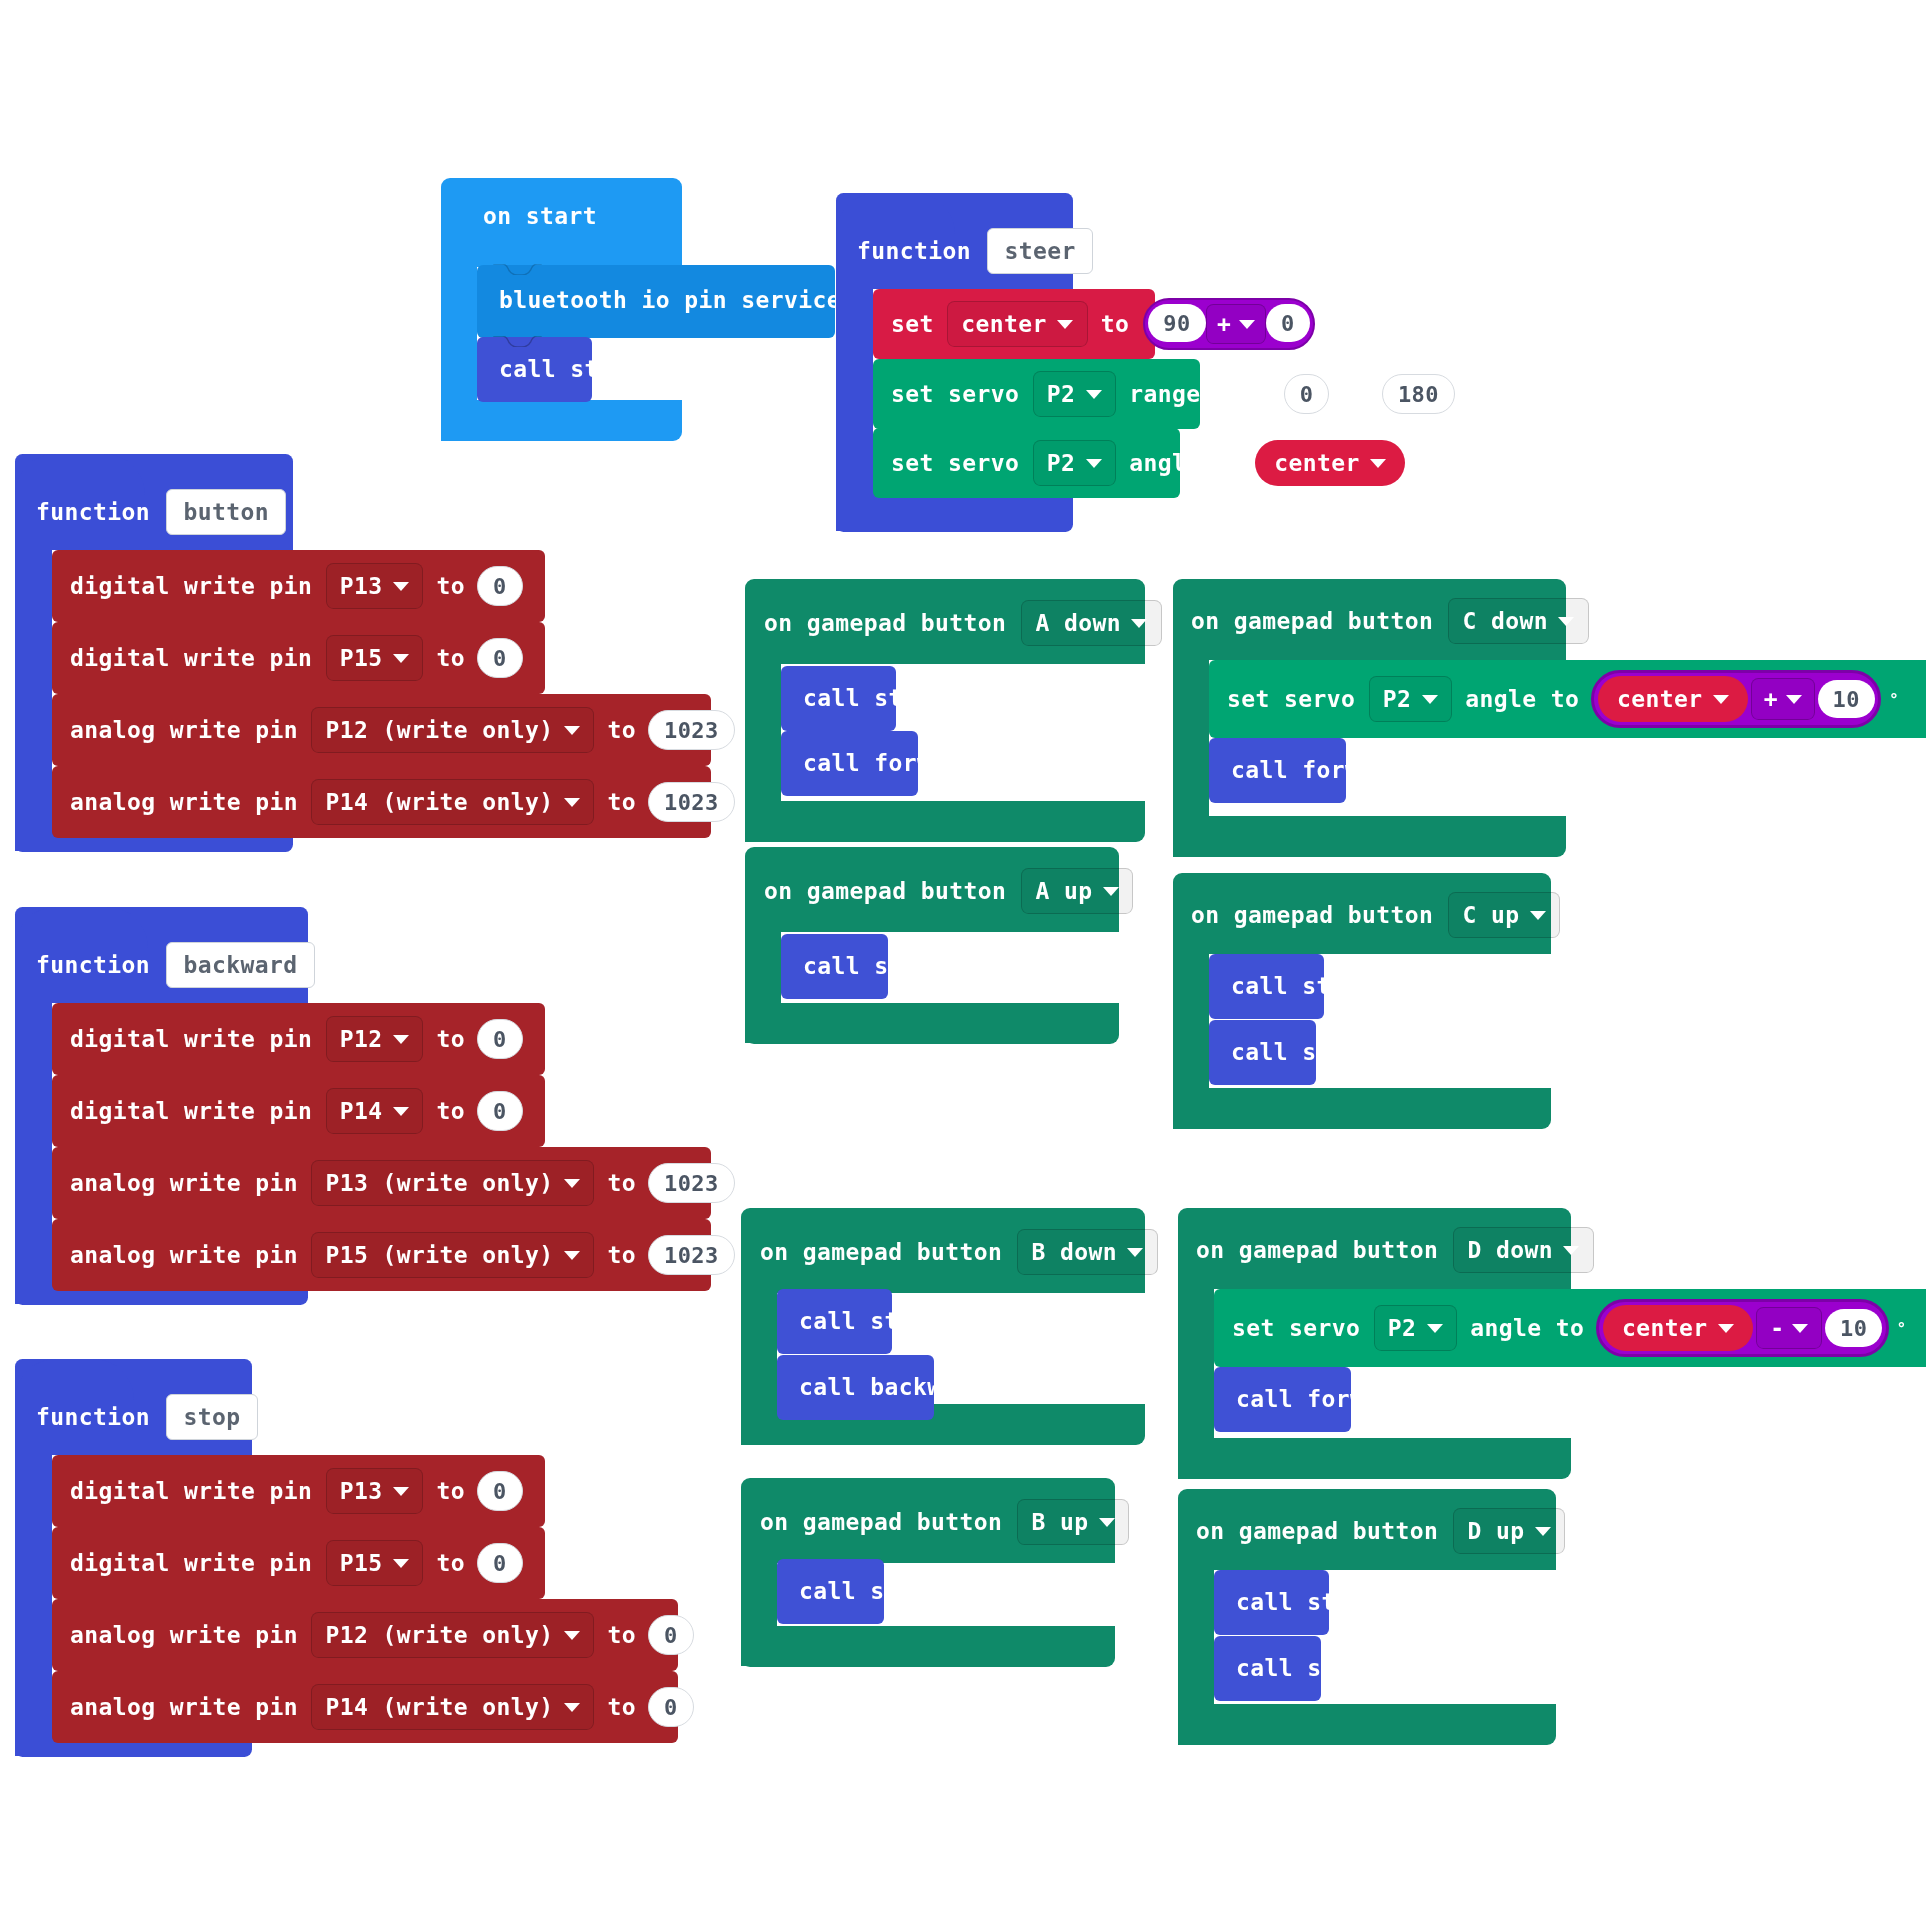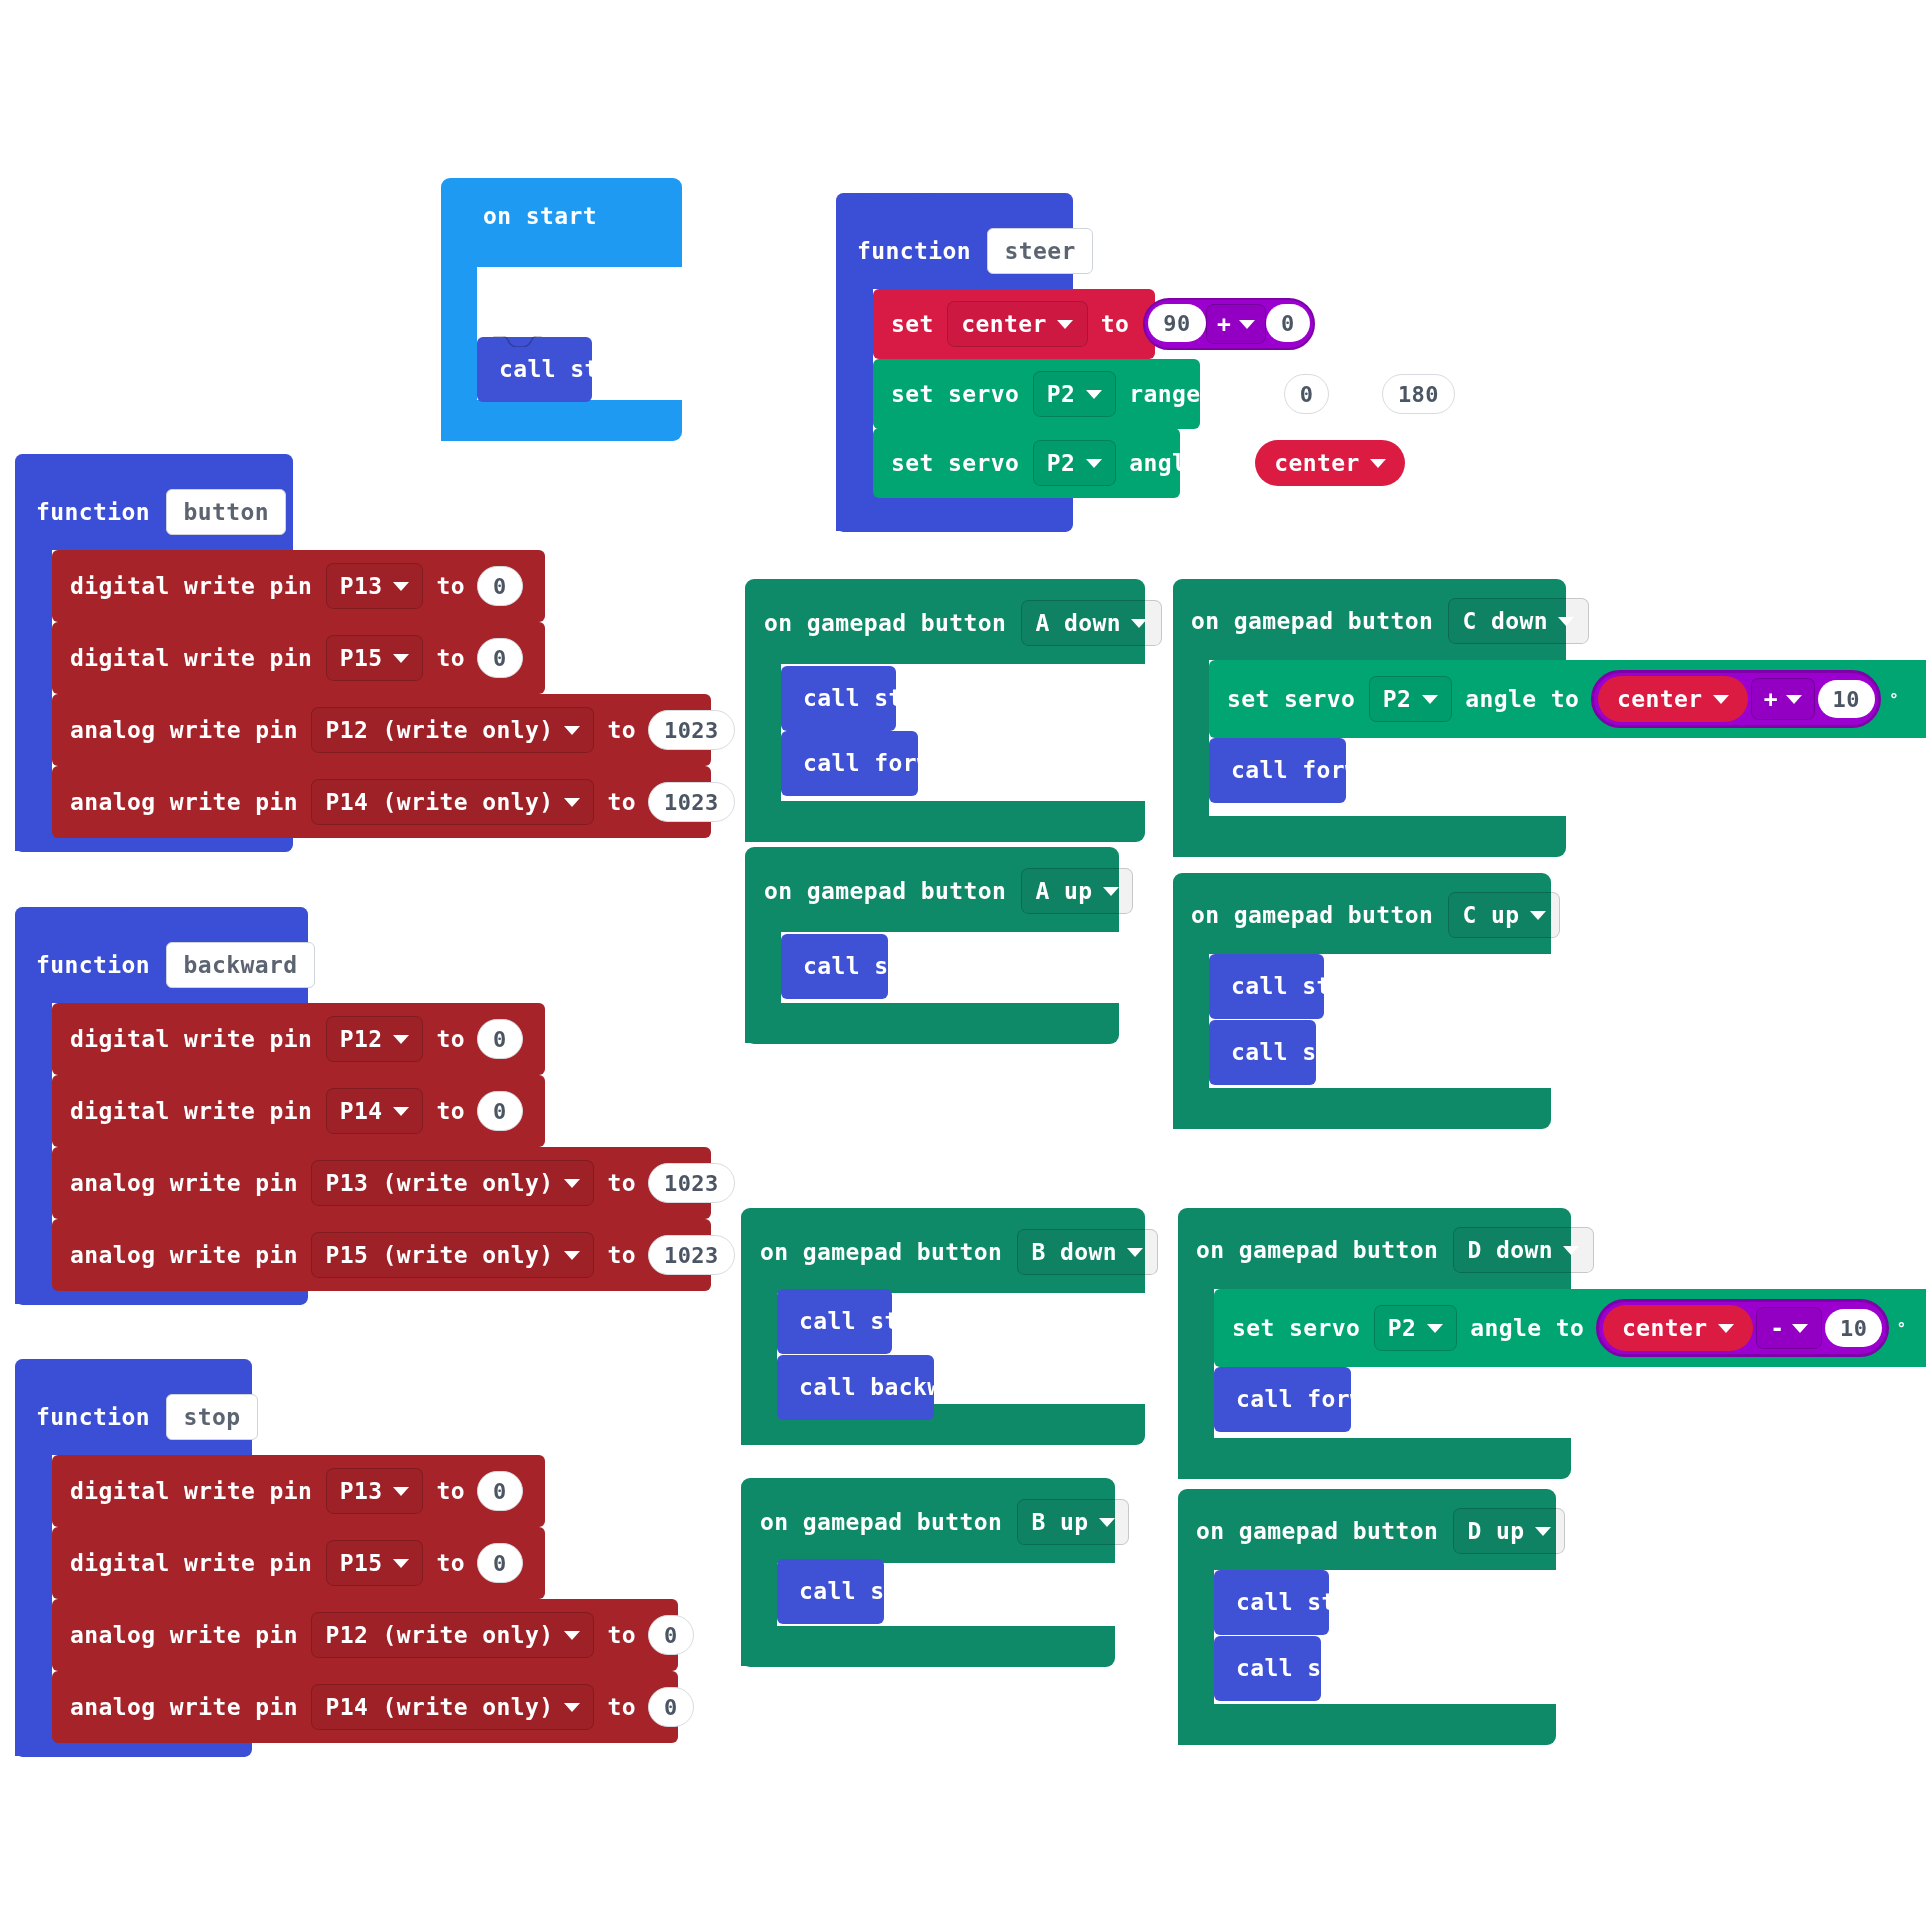--- a/index.html
+++ b/index.html
@@ -66,20 +66,26 @@
 <body>
 
 <div id="workspace">
 
   <div class="blk" style="left:441px; top:178px; width:241px; height:263px;">
     <div class="c-onstart" style="position:absolute;left:0;top:0;width:241px;height:89px;border-radius:9px 9px 0 0;"></div>
     <div class="c-onstart" style="position:absolute;left:0;top:81px;width:36px;height:182px;"></div>
     <div class="c-onstart" style="position:absolute;left:0;top:222px;width:241px;height:41px;border-radius:0 0 9px 9px;"></div>
     <div class="row" style="position:absolute;left:21px;top:25px;margin-left:21px;">on start</div>
 
+    <div class="blk c-bt" style="left:36px; top:87px; width:358px; height:73px; border-radius:6px;">
+      <svg style="position:absolute;left:16.3px;top:-0.7px;" width="49" height="11" viewBox="0 0 66 15">
+        <path d="M0 0 h12 q6 0 9 8 q4 7 12 7 h6 q8 0 12 -7 q3 -8 9 -8 h6" fill="none" stroke="rgba(0,0,0,0.18)" stroke-width="2"></path>
+      </svg>
+      <div class="row" style="position:absolute;left:22px;top:22px;">bluetooth io pin service</div>
+    </div>
 
     <div class="blk c-call" style="left:36px; top:159px; width:115px; height:65px; border-radius:6px;">
       <svg style="position:absolute;left:16.3px;top:-0.7px;" width="49" height="11" viewBox="0 0 66 15">
         <path d="M0 0 h12 q6 0 9 8 q4 7 12 7 h6 q8 0 12 -7 q3 -8 9 -8 h6" fill="none" stroke="rgba(0,0,0,0.25)" stroke-width="2"></path>
       </svg>
       <div class="row" style="position:absolute;left:22px;top:19px;">call steer</div>
     </div>
   </div>
 
   <div class="blk" style="left:836px; top:172px; width:237px; height:359px;">

